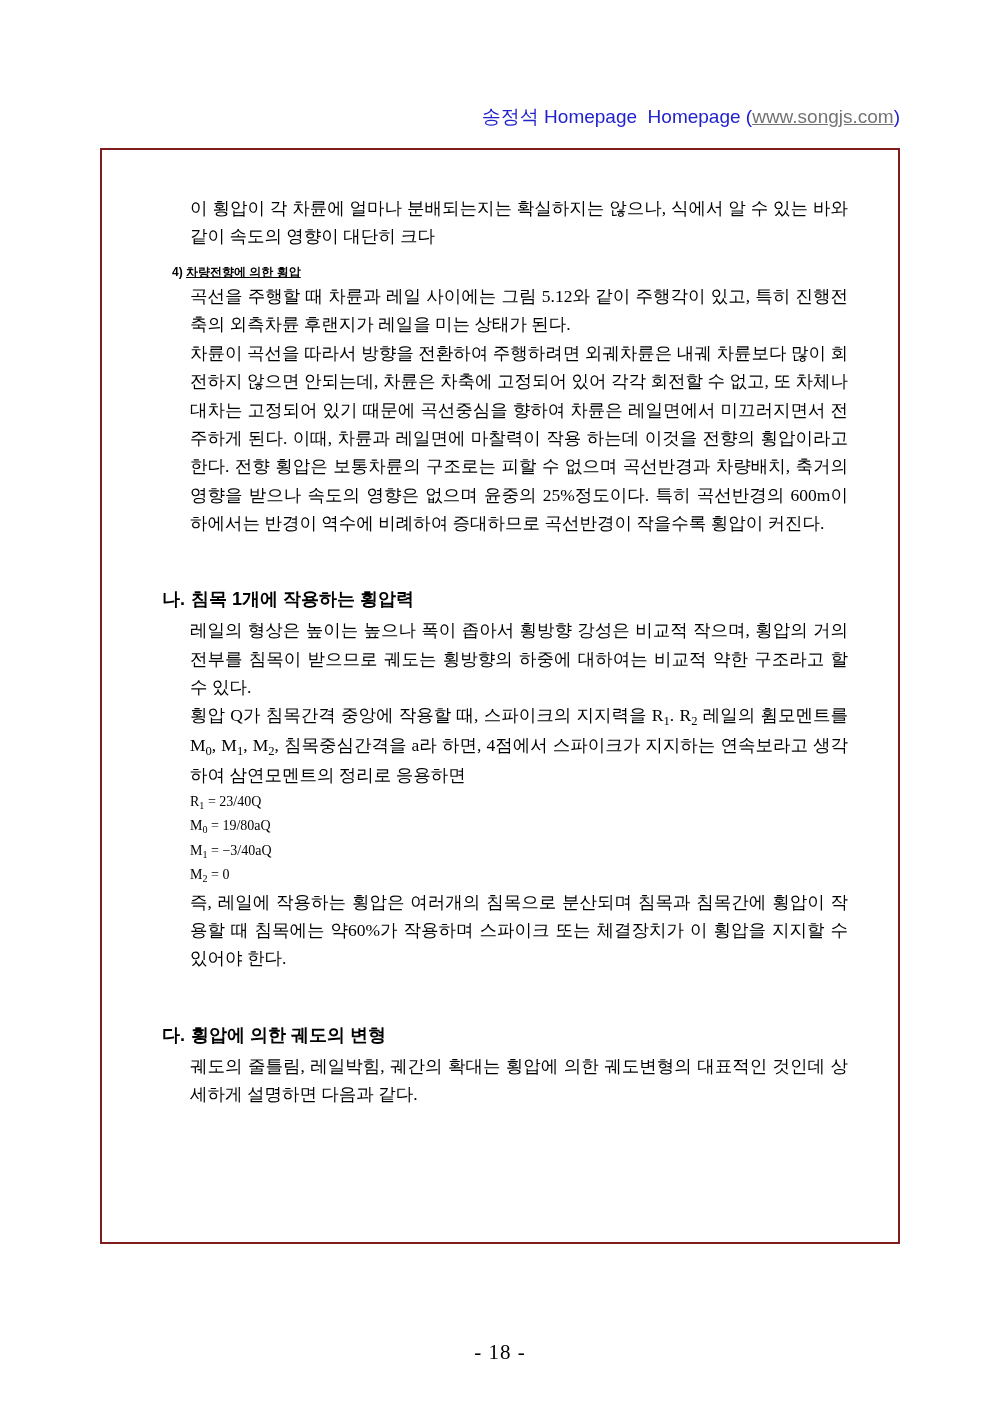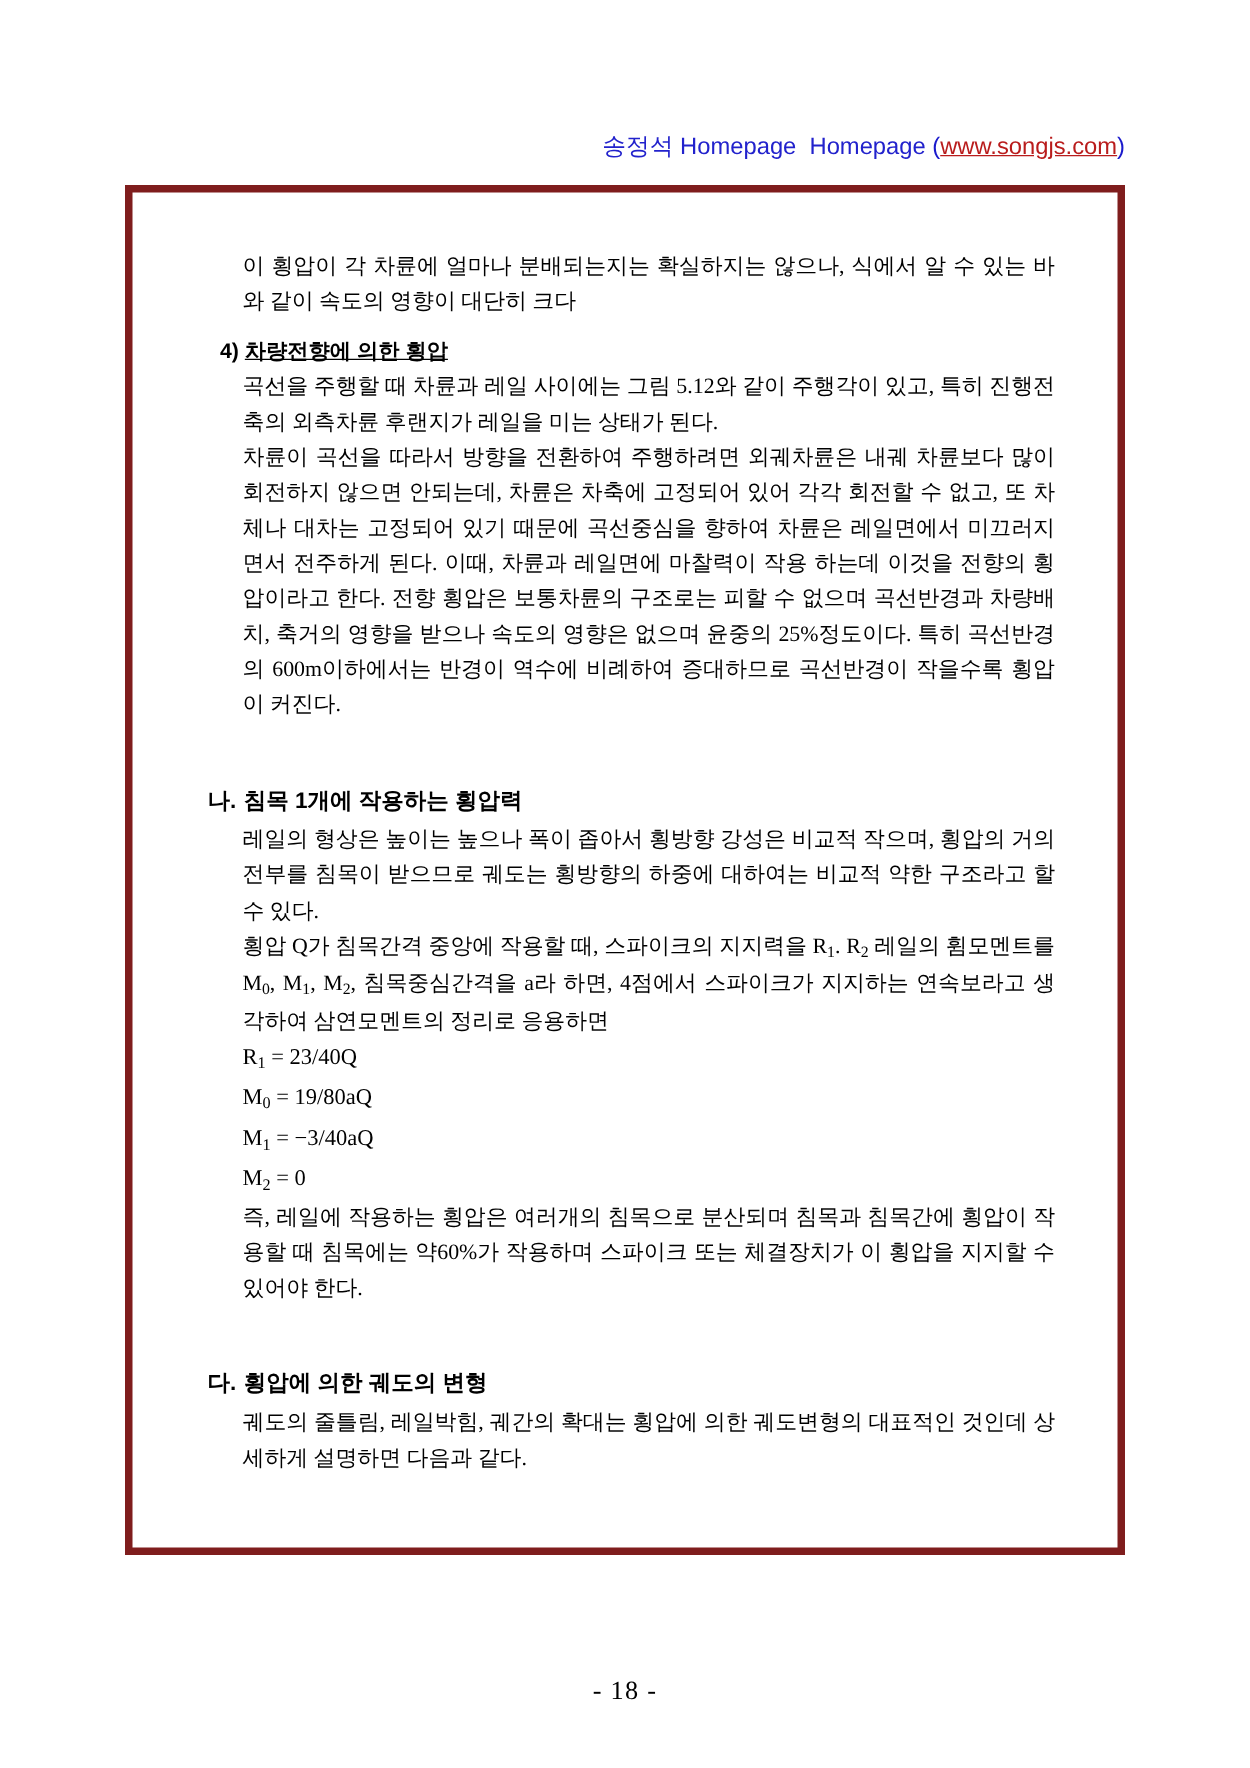--- a/index.html
+++ b/index.html
@@ -25,34 +25,34 @@
   .header {
     position: absolute;
     top: 104px;
     right: 100px;
     font-family: "Liberation Sans", sans-serif;
     font-size: 19px;
     color: #2222cc;
     white-space: nowrap;
   }
   .header .url {
-    color: #b91c1c;
+    color: #737373;
     text-decoration: underline;
   }
   .header .paren {
     color: #1a1acc;
   }
   
   .frame {
     position: absolute;
     left: 100px;
     top: 148px;
     width: 800px;
     height: 1096px;
-    border: 6px solid #7f1d1d;
+    border: 2px solid #7f1d1d;
     box-sizing: border-box;
     padding: 44px 50px 20px 42px;
   }
   .body-text {
     font-size: 17.5px;
     line-height: 1.62;
     text-align: justify;
     text-justify: inter-word;
   }
   .indent-block {
@@ -62,42 +62,42 @@
     margin: 0;
   }
   .para {
     margin: 0;
   }
   .heading-num {
     margin-left: 28px;
     margin-top: 12px;
     font-family: "Liberation Sans", sans-serif;
     font-weight: bold;
-    font-size: 17px;
+    font-size: 12px;
   }
   .heading-num .u {
     text-decoration: underline;
   }
   .heading-letter {
     margin-top: 26px;
     margin-bottom: 2px;
     font-family: "Liberation Sans", sans-serif;
     font-weight: bold;
     font-size: 18px;
     margin-left: 18px;
   }
   .heading-letter .mark {
     margin-right: 6px;
   }
   .gap {
     height: 22px;
   }
   .formula {
     margin-left: 46px;
-    font-size: 18px;
+    font-size: 14px;
     line-height: 1.75;
     white-space: nowrap;
   }
   sub {
     font-size: 0.72em;
     vertical-align: -0.28em;
   }
   .footer {
     position: absolute;
     top: 1340px;

